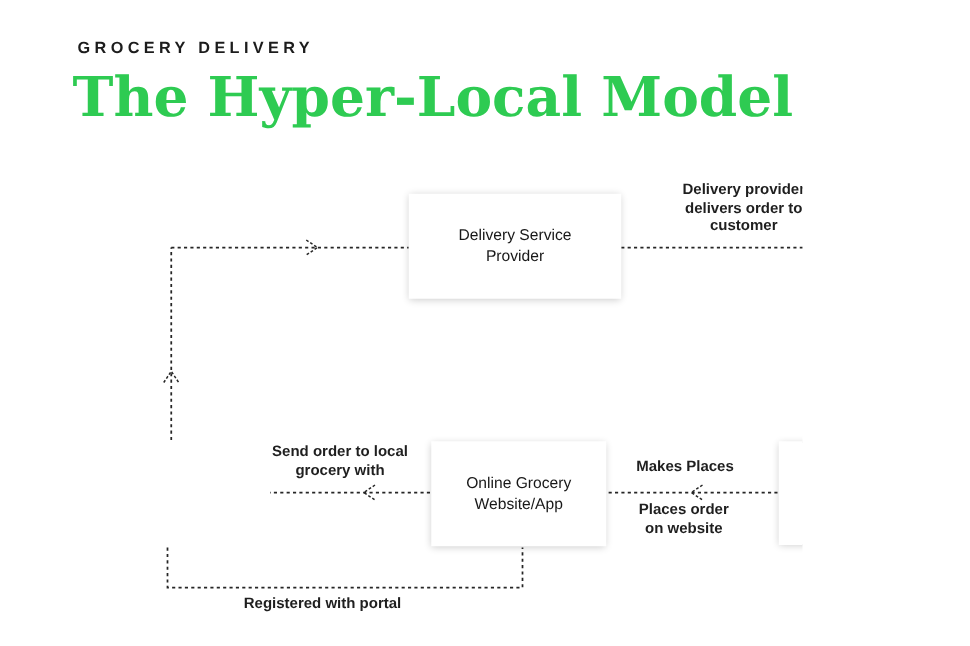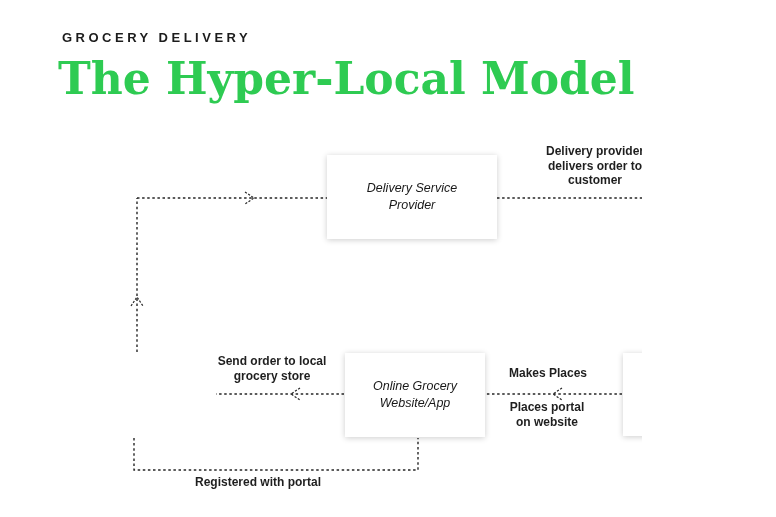--- a/index.html
+++ b/index.html
@@ -34,21 +34,21 @@
   }
   .connector-layer path.head{
     fill:none;stroke:var(--line-dark);
     stroke-width:1.2;stroke-dasharray:2.2 1.6;
   }
   .node{
     position:absolute;background:#ffffff;
     box-shadow:0 1px 6px rgba(0,0,0,0.20);
     display:flex;align-items:center;justify-content:center;
     text-align:center;color:#181818;
-    font-size:12.5px;line-height:1.35;font-style:italic;
+    font-size:12.5px;line-height:1.35;
   }
   .node-dsp{left:327px;top:155px;width:170px;height:84px;padding:0 24px;}
   .node-local{left:60px;top:353px;width:155px;height:84px;padding:0 18px;}
   .node-online{left:345px;top:353px;width:140px;height:84px;padding:0 12px;}
   .node-customer{left:623px;top:353px;width:105px;height:83px;padding:0 8px;}
   .edge-label{
     position:absolute;text-align:center;
     font-size:12px;font-weight:600;line-height:14.5px;
     color:var(--label-dark);
   }
@@ -91,18 +91,18 @@
     <span>Delivery Service Provider</span>
   </div>
   <div class="node node-online">
     <span>Online Grocery Website/App</span>
   </div>
   <div class="node node-customer">
     <span>Customer</span>
   </div>
 
   <div class="edge-label lbl-deliver">Delivery provider delivers order to customer</div>
-  <div class="edge-label lbl-send">Send order to local grocery store</div>
+  <div class="edge-label lbl-send">Send order to local grocery with</div>
   <div class="edge-label lbl-payment">Makes Places</div>
-  <div class="edge-label lbl-places">Places portal on website</div>
+  <div class="edge-label lbl-places">Places order on website</div>
   <div class="edge-label lbl-registered">Registered with portal</div>
 
 </div>
 
 </body></html>

